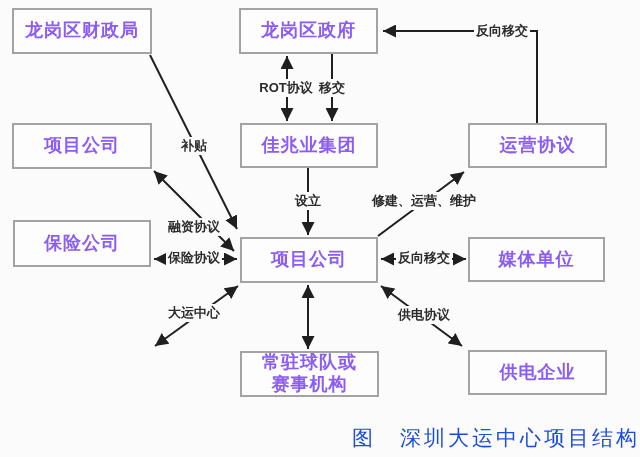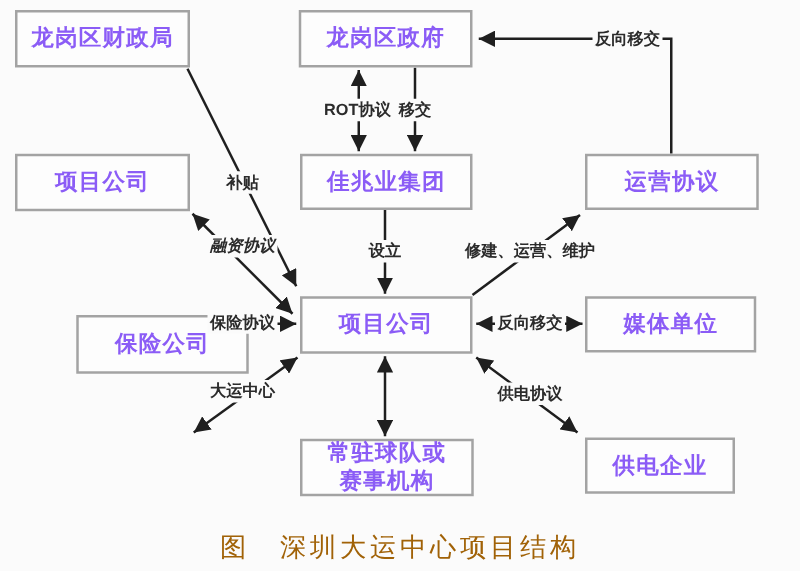--- a/index.html
+++ b/index.html
@@ -50,24 +50,24 @@
     background: #fbfbfb;
     padding: 0 2px;
     white-space: nowrap;
     z-index: 2;
   }
   .caption {
     position: absolute;
     left: 0;
     top: 424px;
     width: 640px;
-    text-align: center;
+    text-align: right;
     font-family: "DejaVu Serif", serif;
     font-size: 21px;
-    color: #a16207;
+    color: #1d4ed8;
     letter-spacing: 3px;
     white-space: pre;
     z-index: 1;
   }
 </style>
 </head>
 <body>
 
 <div id="stage">
 
@@ -94,31 +94,31 @@
       <line x1="308" y1="285" x2="308" y2="349" marker-start="url(#ah-start)" marker-end="url(#ah-end)"></line>
       <line x1="381" y1="286" x2="462" y2="346" marker-start="url(#ah-start)" marker-end="url(#ah-end)"></line>
     </g>
   </svg>
 
   <div class="box" style="left:12px; top:8px; width:140px; height:46px;">龙岗区财政局</div>
   <div class="box" style="left:239px; top:8px; width:139px; height:46px;">龙岗区政府</div>
   <div class="box" style="left:12px; top:123px; width:140px; height:46px;">项目公司</div>
   <div class="box" style="left:240px; top:123px; width:138px; height:45px;">佳兆业集团</div>
   <div class="box" style="left:468px; top:123px; width:139px; height:45px;">运营协议</div>
-  <div class="box" style="left:13px; top:252px; width:138px; height:47px;margin-left:48px;">保险公司</div>
+  <div class="box" style="left:13px; top:220px; width:138px; height:47px;">保险公司</div>
   <div class="box" style="left:240px; top:237px; width:138px; height:46px;">项目公司</div>
   <div class="box" style="left:468px; top:237px; width:137px; height:45px;">媒体单位</div>
   <div class="box two-line" style="left:240px; top:351px; width:139px; height:46px;">常驻球队或赛事机构</div>
-  <div class="box" style="left:468px; top:350px; width:120px; height:45px;text-align:right;">供电企业</div>
+  <div class="box" style="left:468px; top:350px; width:139px; height:45px;text-align:right;">供电企业</div>
 
   <span class="edge-label" style="left:502px; top:31px;">反向移交</span>
   <span class="edge-label" style="left:286px; top:88px;">ROT协议</span>
   <span class="edge-label" style="left:332px; top:88px;">移交</span>
   <span class="edge-label" style="left:194px; top:146px;">补贴</span>
-  <span class="edge-label" style="left:194px; top:197px;font-style:italic;">融资协议</span>
+  <span class="edge-label" style="left:194px; top:227px;">融资协议</span>
   <span class="edge-label" style="left:308px; top:201px;">设立</span>
   <span class="edge-label" style="left:424px; top:201px;">修建、运营、维护</span>
   <span class="edge-label" style="left:194px; top:258px;">保险协议</span>
   <span class="edge-label" style="left:424px; top:258px;">反向移交</span>
   <span class="edge-label" style="left:194px; top:313px;">大运中心</span>
   <span class="edge-label" style="left:424px; top:315px;">供电协议</span>
 
   <div class="caption">图　深圳大运中心项目结构</div>
 
 </div>

